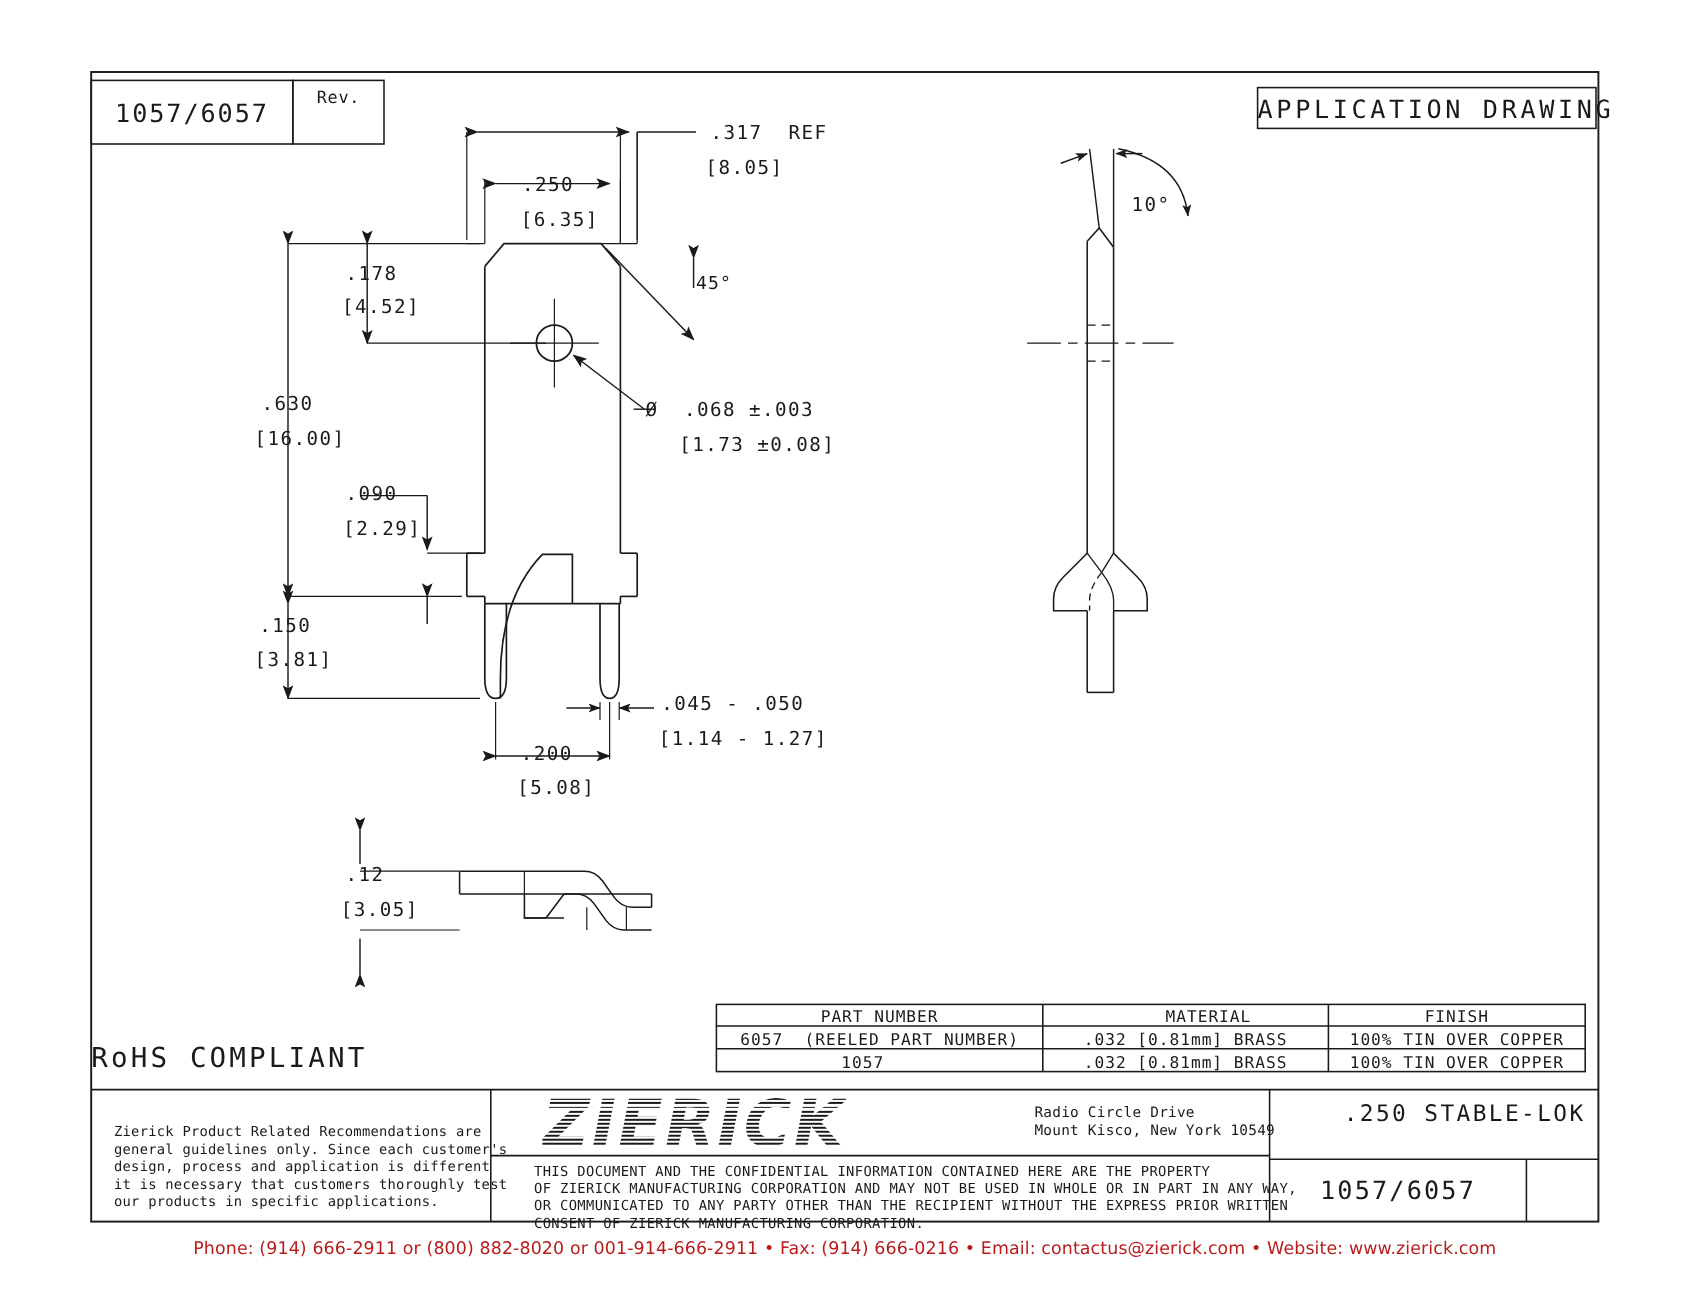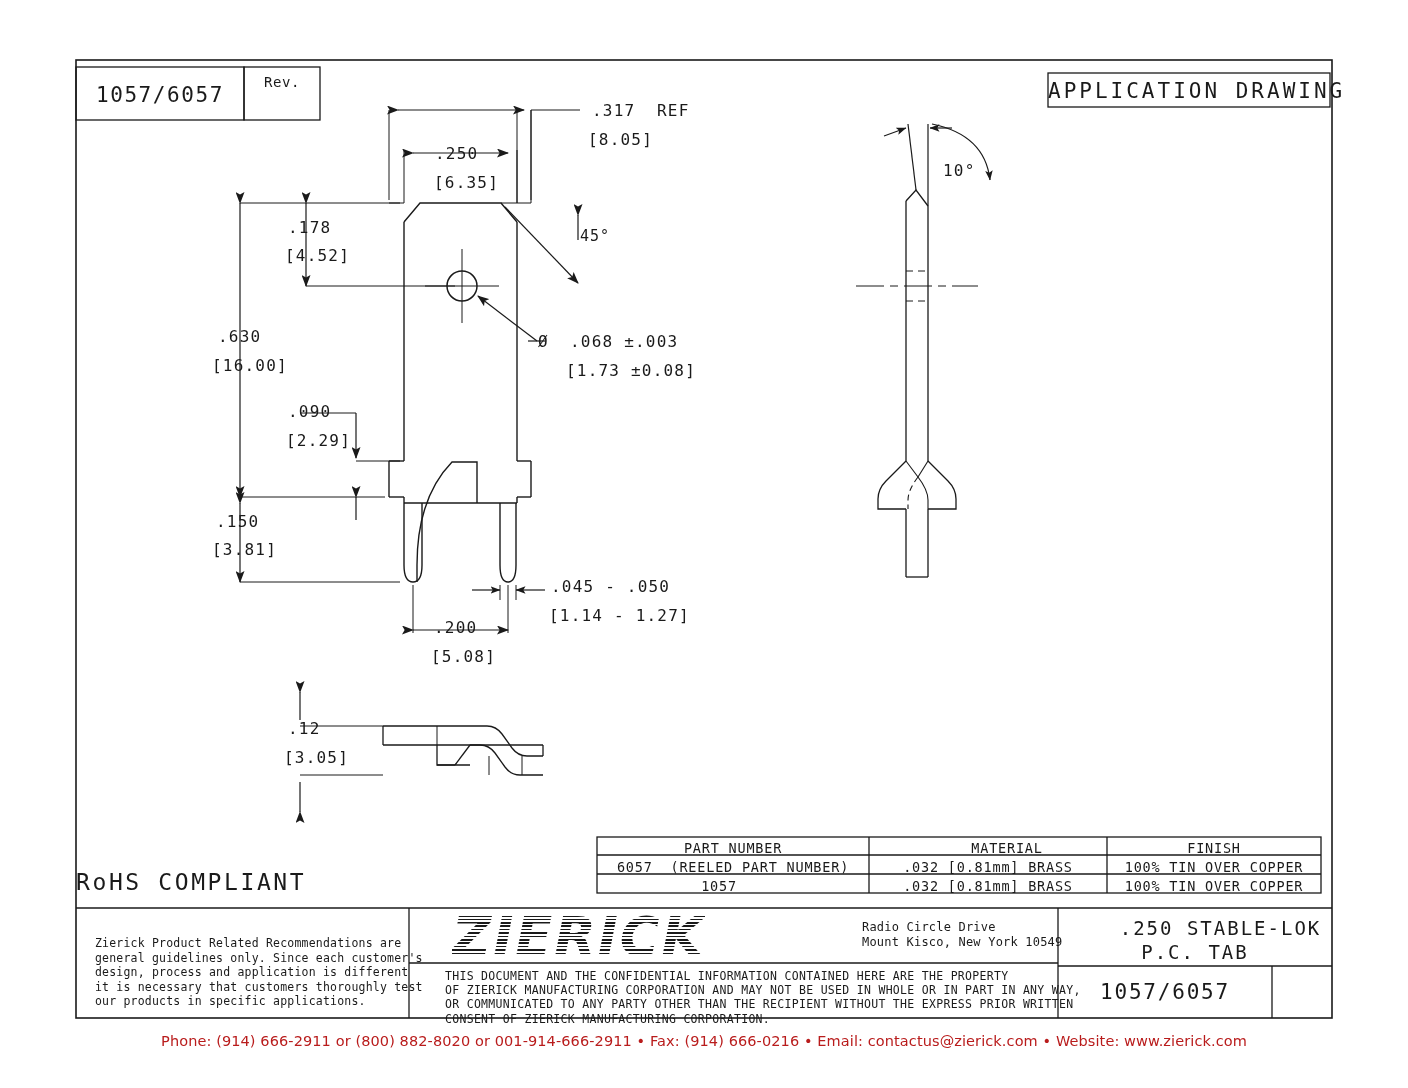--- a/index.html
+++ b/index.html
@@ -346,18 +346,17 @@
 
   <div class="t addr" style="left:862px; top:920px;">Radio Circle Drive</div>
   <div class="t addr" style="left:862px; top:935px;">Mount Kisco, New York 10549</div>
 
   <div class="t conf" style="left:445px; top:969px; width:612px;">THIS DOCUMENT AND THE CONFIDENTIAL INFORMATION CONTAINED HERE ARE THE PROPERTY
 OF ZIERICK MANUFACTURING CORPORATION AND MAY NOT BE USED IN WHOLE OR IN PART IN ANY WAY,
 OR COMMUNICATED TO ANY PARTY OTHER THAN THE RECIPIENT WITHOUT THE EXPRESS PRIOR WRITTEN
 CONSENT OF ZIERICK MANUFACTURING CORPORATION.</div>
 
   <div class="t prodtitle" style="left:1058px; top:916px; width:325px; text-align:center;">.250 STABLE-LOK</div>
-  <div class="t prodtitle" style="left:1058px; top:940px; width:274px; text-align:center;">P.C. TAB</div>
   <div class="t prodnum" style="left:1058px; top:980px; width:214px; text-align:center;">1057/6057</div>
 
   <div class="t footer" style="left:0px; top:1033px; width:1408px; text-align:center;">Phone: (914) 666-2911 or (800) 882-8020 or 001-914-666-2911 • Fax: (914) 666-0216 • Email: contactus@zierick.com • Website: www.zierick.com</div>
 
 </div>
 
 </body></html>

